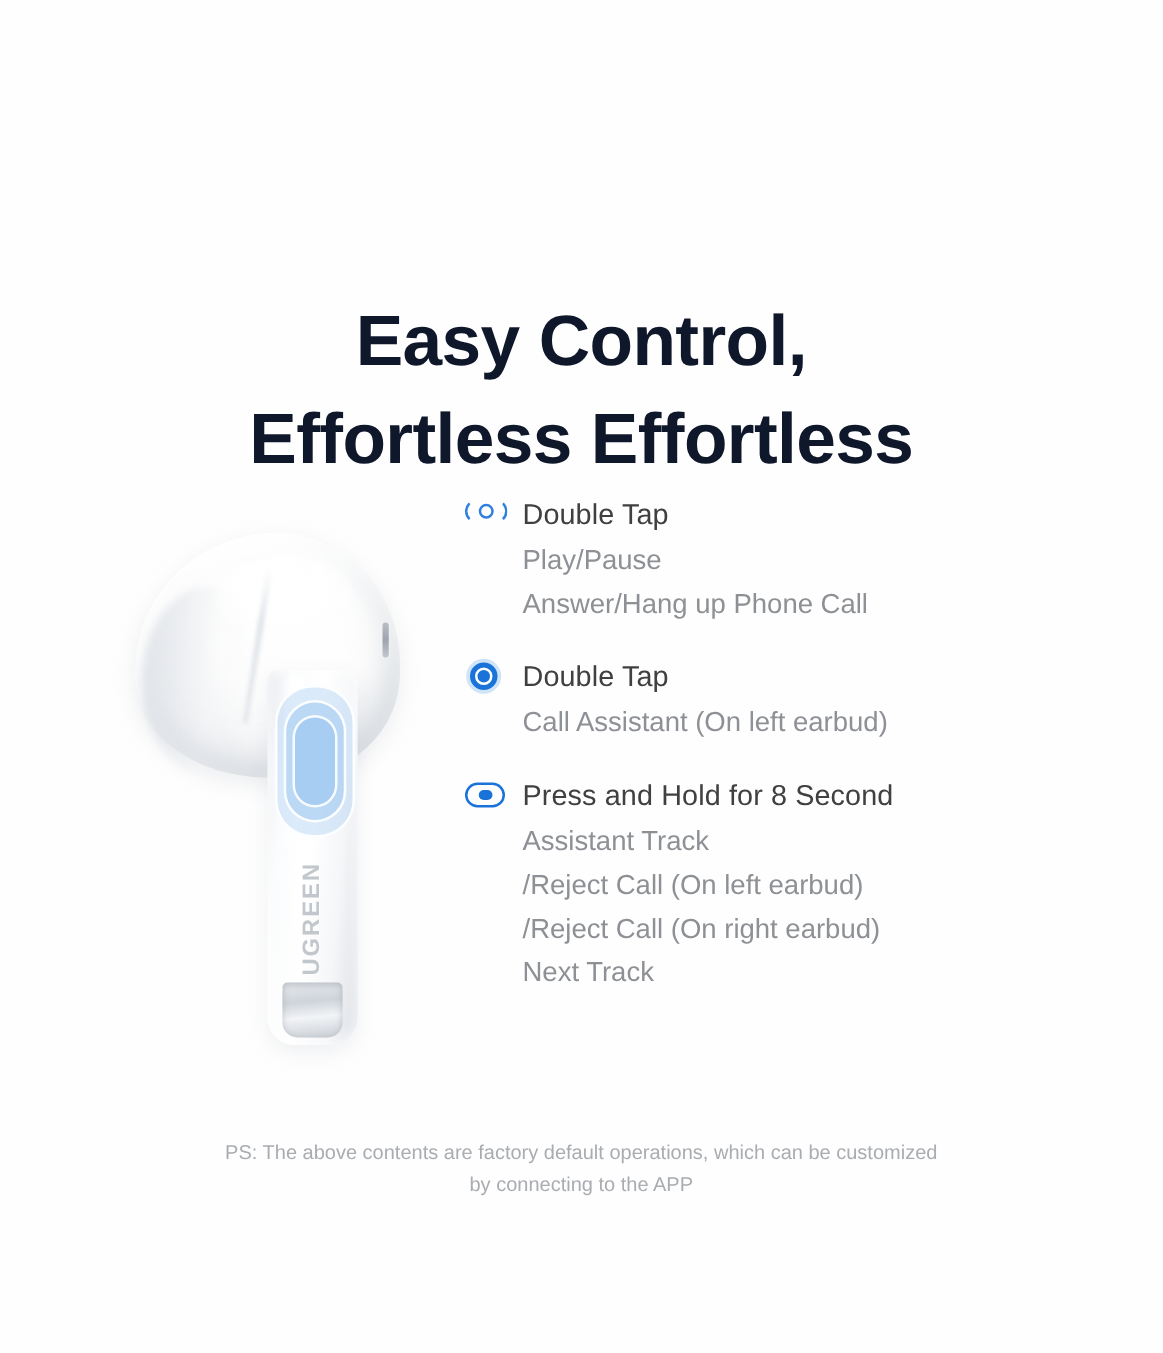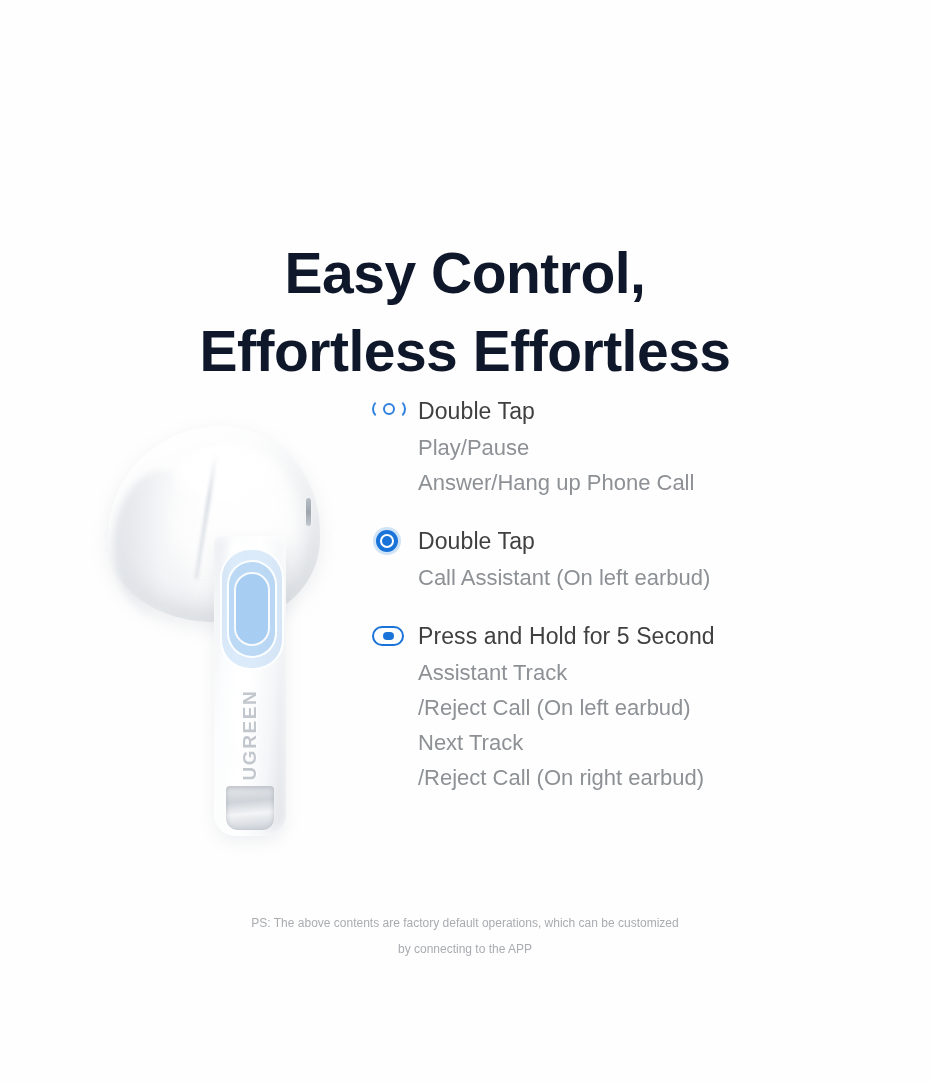--- a/index.html
+++ b/index.html
@@ -298,21 +298,21 @@
   }
 
   
   .footnote {
     position: absolute;
     left: 0;
     top: 910px;
     width: 930px;
     text-align: center;
     color: #a9acb0;
-    font-size: 12px;
+    font-size: 16px;
     line-height: 26px;
   }
   .footnote-line { display: block; }
 </style>
 </head>
 <body>
 
 <div class="page">
 
   <h1 class="headline">
@@ -376,27 +376,27 @@
     </div>
 
     <div class="feature">
       <div class="feature-head">
         <span class="icon-wrap">
           <span class="ic-hold">
             <span class="pill"></span>
             <span class="pdot"></span>
           </span>
         </span>
-        <span class="feature-title">Press and Hold for 5 Second</span>
+        <span class="feature-title">Press and Hold for 8 Second</span>
       </div>
       <div class="feature-lines">
         <div class="feature-line">Assistant Track</div>
         <div class="feature-line">/Reject Call (On left earbud)</div>
+        <div class="feature-line">/Reject Call (On right earbud)</div>
         <div class="feature-line">Next Track</div>
-        <div class="feature-line">/Reject Call (On right earbud)</div>
       </div>
     </div>
 
   </div>
 
   <div class="footnote">
     <span class="footnote-line">PS: The above contents are factory default operations, which can be customized</span>
     <span class="footnote-line">by connecting to the APP</span>
   </div>
 

